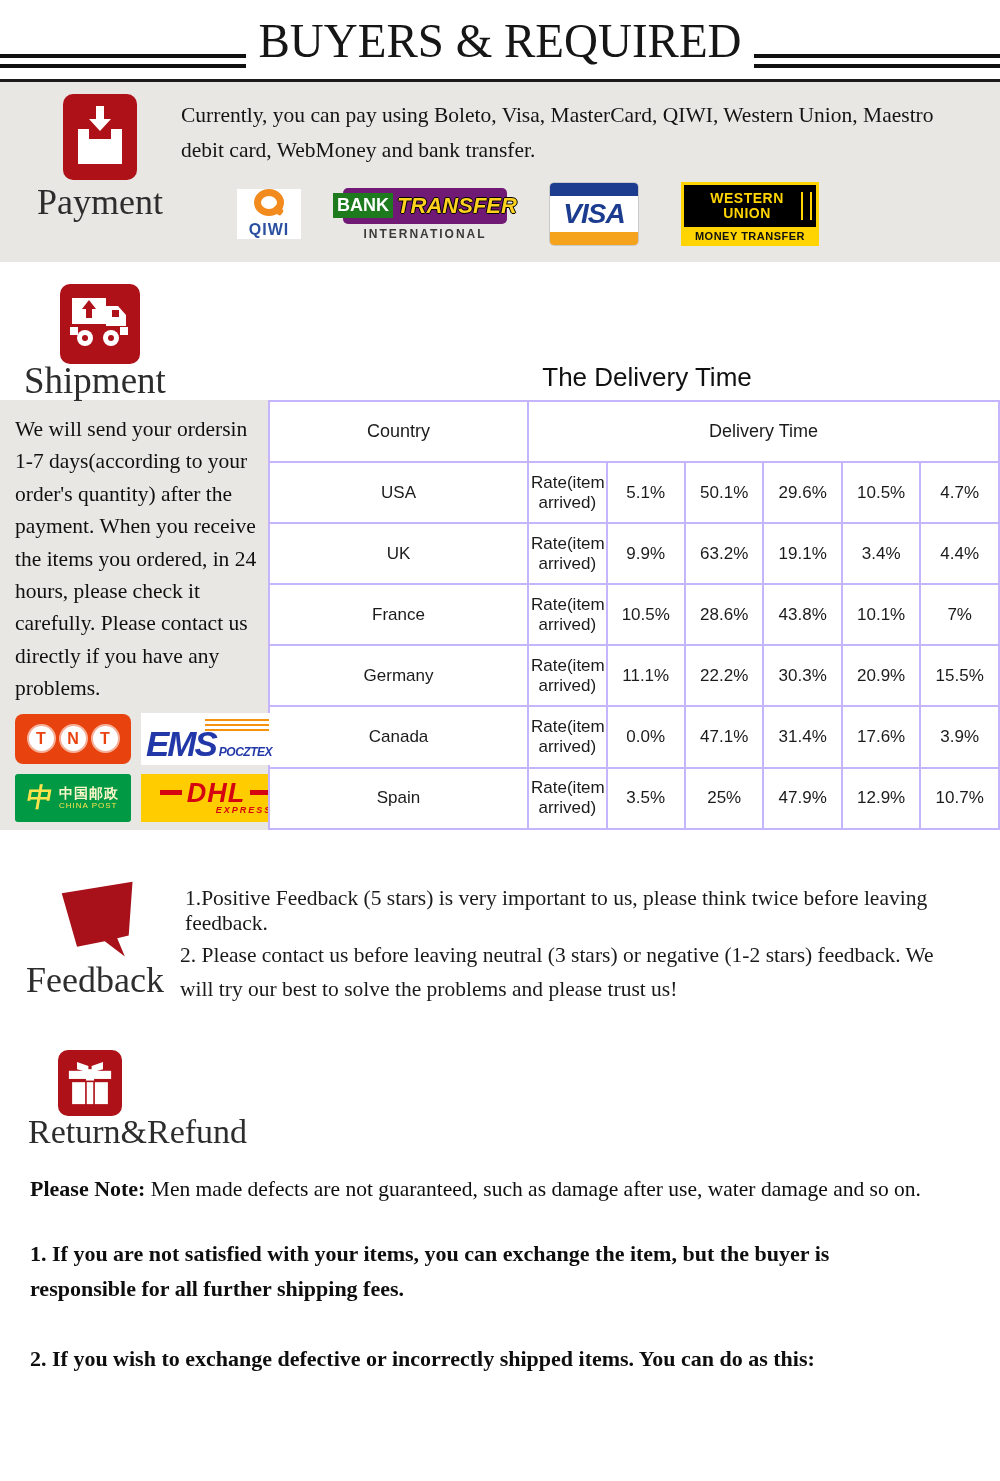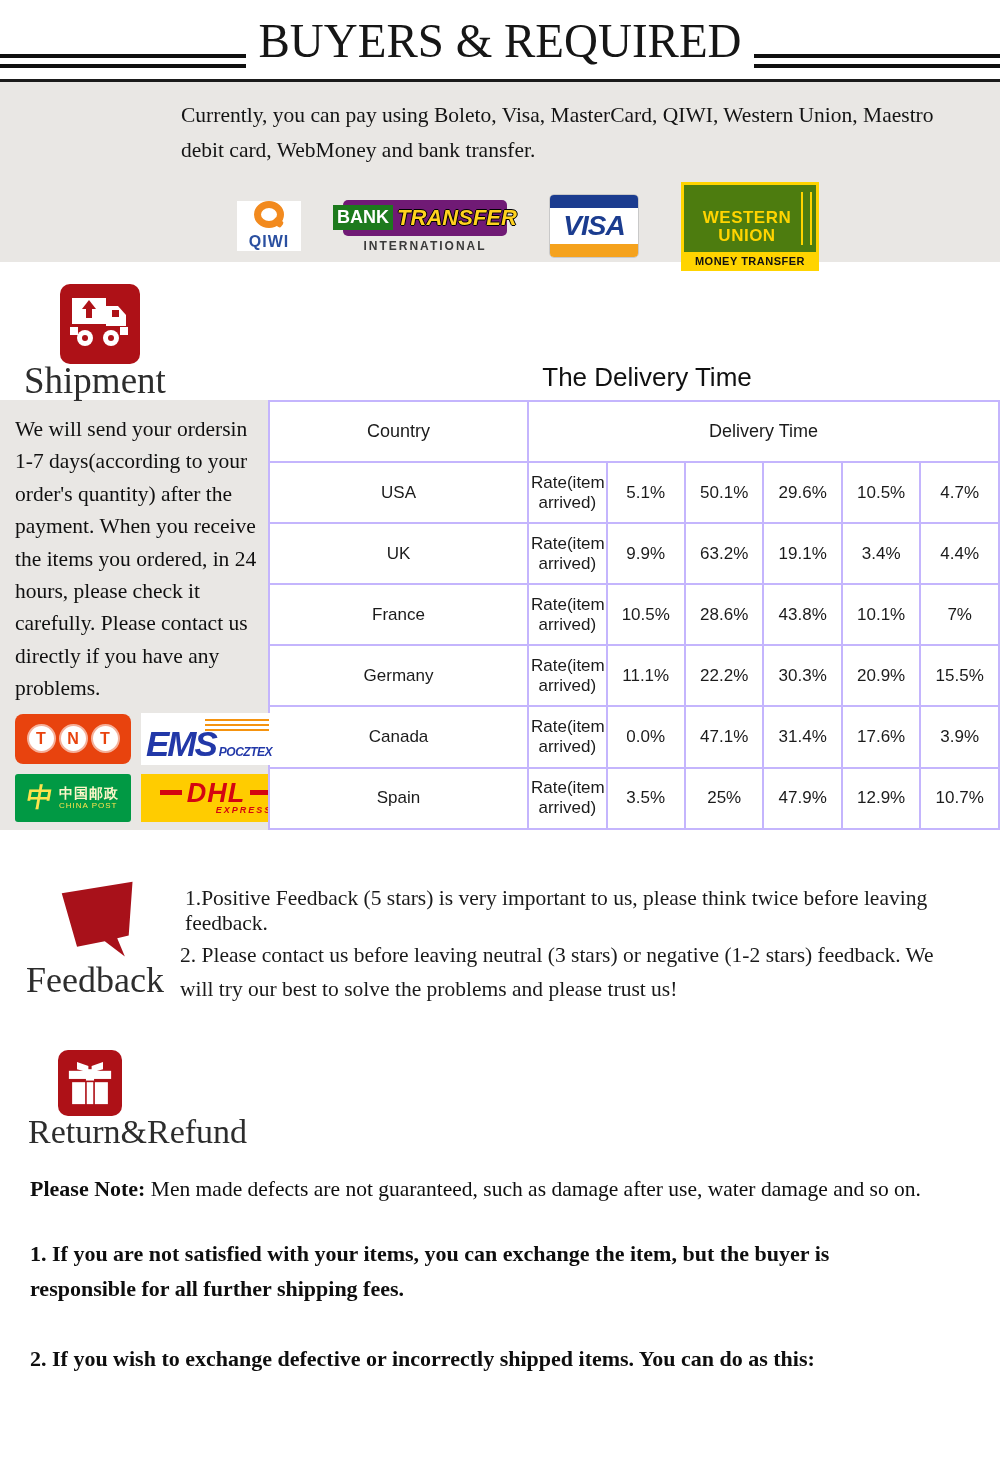--- a/index.html
+++ b/index.html
@@ -43,22 +43,22 @@
     text-shadow:-1px 0 #000,1px 0 #000,0 1px #000,0 -1px #000;text-align:right; }
   .bank-sub { font-family:"Liberation Sans",sans-serif; font-weight:bold; font-size:12px; color:#3a3a3a; letter-spacing:2px; margin-top:3px; }
 
   .visa { width:90px; height:64px; background:#fff; border-radius:5px; border:1px solid #c9c9c9; overflow:hidden; display:flex; flex-direction:column; }
   .visa-band-top { height:13px; background:#1b3c8f; }
   .visa-mid { flex:1; display:flex; align-items:center; justify-content:center;
     font-family:"Liberation Sans",sans-serif; font-weight:bold; font-style:italic; font-size:28px; color:#1b3c8f; letter-spacing:-1px; }
   .visa-band-bot { height:13px; background:#f5a21d; }
 
   .wu { width:138px; background:#ffd400; padding:3px; }
-  .wu-main { background:#4d7c0f; color:#ffd400; text-align:center; font-family:"Liberation Sans",sans-serif;
-    font-weight:bold; font-size:17px; line-height:1.08; padding:24px 10px 6px 4px; position:relative; letter-spacing:0.5px; }
+  .wu-main { background:#000000; color:#ffd400; text-align:center; font-family:"Liberation Sans",sans-serif;
+    font-weight:bold; font-size:14px; line-height:1.08; padding:6px 10px 6px 4px; position:relative; letter-spacing:0.5px; }
   .wu-main::after { content:""; position:absolute; right:4px; top:7px; bottom:7px; width:7px;
     border-left:2px solid #ffd400; border-right:2px solid #ffd400; }
   .wu-sub { background:#ffd400; color:#111; text-align:center; font-family:"Liberation Sans",sans-serif; font-weight:bold; font-size:11px; padding:3px 0 1px 0; letter-spacing:0.5px; }
 
   
   .ship-hdr { position:relative; height:118px; margin-top:20px; }
   .ship-icon-col { left:20px; top:2px; width:160px; }
   .ship-tile { width:80px; height:80px; padding:10px 8px; }
   .ship-label { position:absolute; left:24px; top:76px; font-size:37px; color:#2d2d2d; }
   .dt-title { position:absolute; left:432px; top:80px; width:430px; text-align:center;
@@ -126,20 +126,30 @@
 <body>
 
 <div class="hdr">
   <div class="hdr-rule"></div>
   <div class="hdr-title">BUYERS &amp; REQUIRED</div>
   <div class="hdr-rule"></div>
 </div>
 <div class="top-line"></div>
 
 <div class="pay-panel">
+  <div class="icon-col pay-icon-col">
+    <div class="red-tile pay-tile">
+      <svg viewBox="0 0 60 70" width="60" height="70">
+        <rect x="26" y="4" width="8" height="13" fill="#fff"></rect>
+        <polygon points="19,17 41,17 30,29" fill="#fff"></polygon>
+        <path d="M8,27 L8,62 L52,62 L52,27 L41,27 L41,37 L19,37 L19,27 Z" fill="#fff"></path>
+      </svg>
+    </div>
+    <div class="section-label">Payment</div>
+  </div>
   <div class="pay-desc">Currently, you can pay using Boleto, Visa, MasterCard, QIWI, Western Union, Maestro  debit card, WebMoney and bank transfer.</div>
   <div class="pay-logos">
     <div class="qiwi">
       <div class="qiwi-q"></div>
       <div class="qiwi-txt">QIWI</div>
     </div>
     <div class="bank">
       <div class="bank-top">
         <span class="bank-word">BANK</span>
         <span class="transfer-word">TRANSFER</span>

